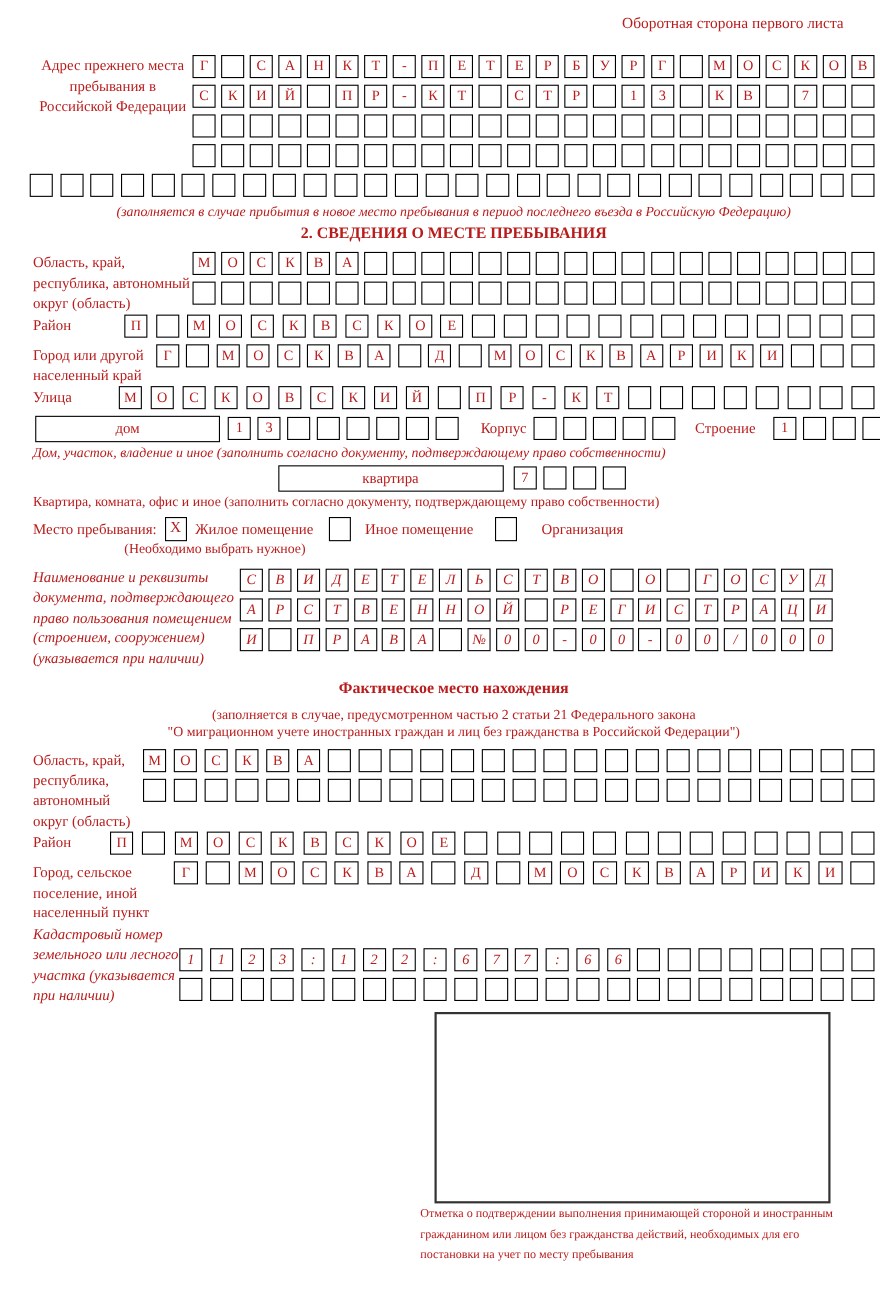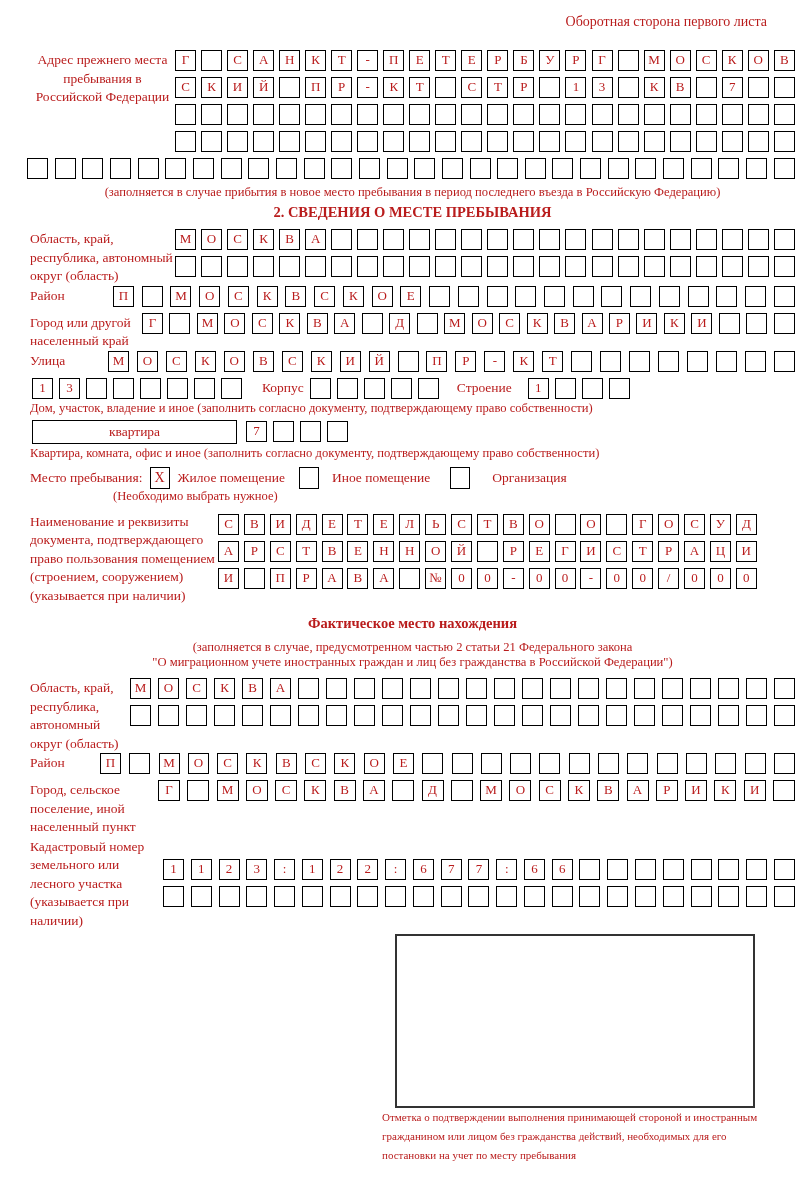--- a/index.html
+++ b/index.html
@@ -31,21 +31,21 @@
   .gapcells .cell { margin-right:6px; }
   .checkbox {
     width:20px; height:22px; border:1.6px solid #000; flex:none;
     font-size:14px; line-height:20px; text-align:center;
   }
   .stamp-box { border:2px solid #333; width:360px; height:174px; margin-left:365px; }
   .stamp-caption {
     width:386px; margin-left:352px; 
     font-size:11px; line-height:19px; margin-top:0;
   }
-  .mb2{margin-bottom:2px;} .mb4{margin-bottom:4px;} .mb6{margin-bottom:6px;}
+  .mb2{margin-bottom:2px;} .mb4{margin-bottom:4px;font-style:italic;} .mb6{margin-bottom:6px;}
   .mb8{margin-bottom:8px;} .mt4{margin-top:4px;}
 </style>
 </head>
 <body>
 
 <div class="page">
 
   <div class="hdr">Оборотная сторона первого листа</div>
 
   <div class="field">
@@ -339,20 +339,21 @@
           <span class="cell"></span>
           <span class="cell"></span>
           <span class="cell"></span>
           <span class="cell"></span>
           <span class="cell"></span>
         </div>
       </div>
   </div>
 
   <div class="inline-row mb2" style="margin-left:2px;">
+    <div class="longbox" style="width:168px; margin-right:7px;">дом</div>
     <div class="gapcells">
         <span class="cell">1</span>
         <span class="cell">3</span>
         <span class="cell"></span>
         <span class="cell"></span>
         <span class="cell"></span>
         <span class="cell"></span>
         <span class="cell"></span>
         <span class="cell"></span>
       </div>
@@ -367,21 +368,21 @@
     <div class="flabel" style="margin:0 16px 0 12px;">Строение</div>
     <div class="gapcells">
         <span class="cell">1</span>
         <span class="cell"></span>
         <span class="cell"></span>
         <span class="cell"></span>
       </div>
   </div>
   <div class="note mb4">Дом, участок, владение и иное (заполнить согласно документу, подтверждающему право собственности)</div>
 
-  <div class="inline-row mb2" style="margin-left:2px;">
+  <div class="inline-row mb2" style="margin-left:2px;justify-content:center;">
     <div class="longbox" style="width:205px; margin-right:9px;">квартира</div>
     <div class="gapcells">
         <span class="cell">7</span>
         <span class="cell"></span>
         <span class="cell"></span>
         <span class="cell"></span>
       </div>
   </div>
   <div class="note mb6">Квартира, комната, офис и иное (заполнить согласно документу, подтверждающему право собственности)</div>
 

